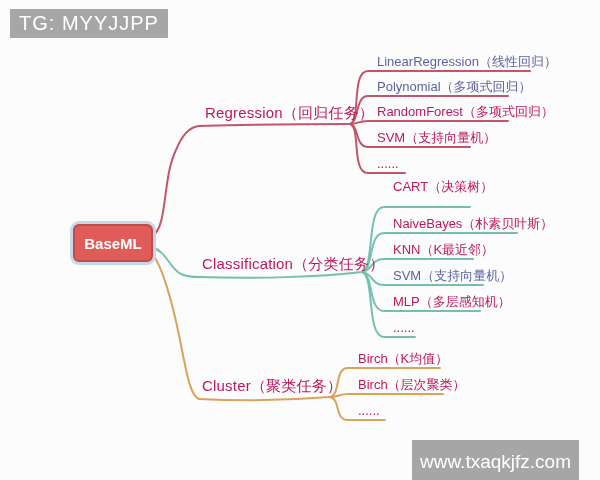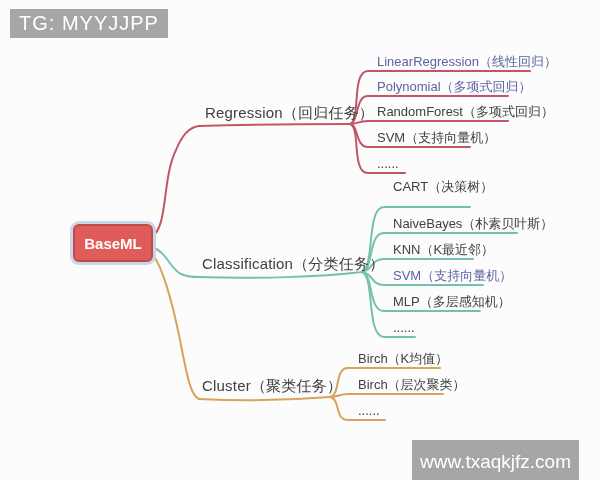--- a/index.html
+++ b/index.html
@@ -7,21 +7,21 @@
     position:relative;width:600px;height:480px;overflow:hidden;
     background:#fdfcfc;
     font-family:"Liberation Sans","DejaVu Sans",sans-serif;
   }
   .connectors{position:absolute;left:0;top:0;width:600px;height:480px;}
   .connectors path{fill:none;stroke-width:2;stroke-linecap:round;}
   .stroke-reg{stroke:#c25668;}
   .stroke-cls{stroke:#74c0af;}
   .stroke-clu{stroke:#d8a35c;}
 
-  .lbl{position:absolute;white-space:nowrap;color:#404040;line-height:18px;}
+  .lbl{position:absolute;white-space:nowrap;color:#be185d;line-height:18px;}
   .branch-lbl{font-size:15px;font-weight:500;letter-spacing:.2px;}
   .child-lbl{font-size:13px;}
   .purple{color:#5c63a2;}
 
   .root-node{
     position:absolute;left:73px;top:224px;width:80px;height:38px;
     background:#e05c58;border:2px solid #bf4b4a;border-radius:6px;
     box-shadow:0 0 0 3px #c9d6e9;
     display:flex;align-items:center;justify-content:center;
     color:#ffffff;font-size:15px;font-weight:bold;box-sizing:border-box;

